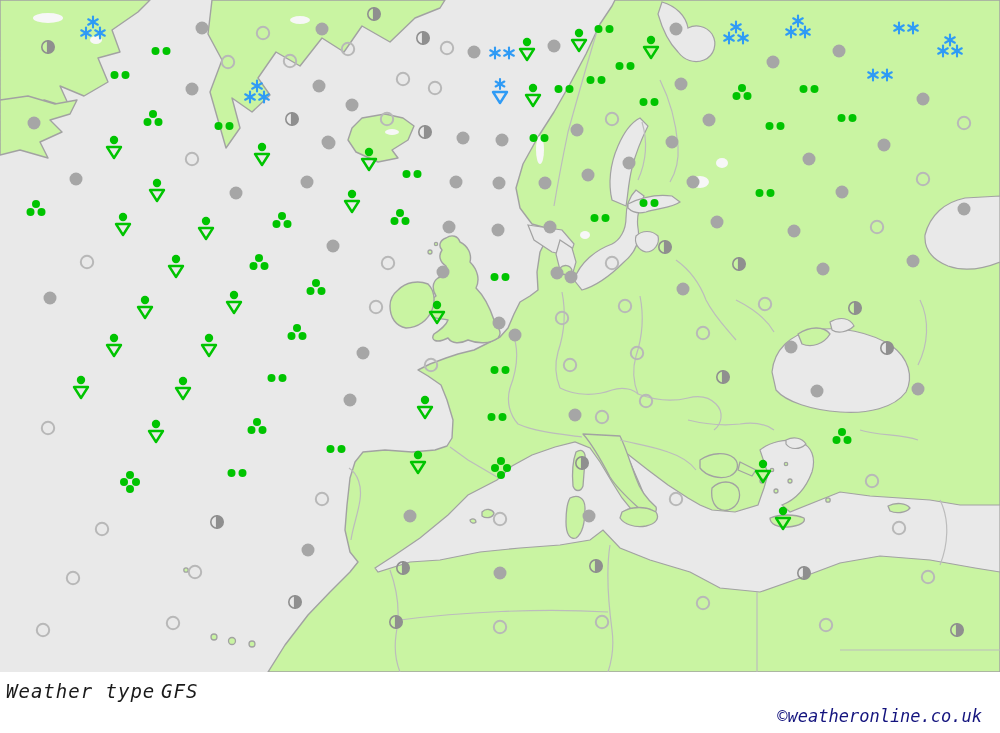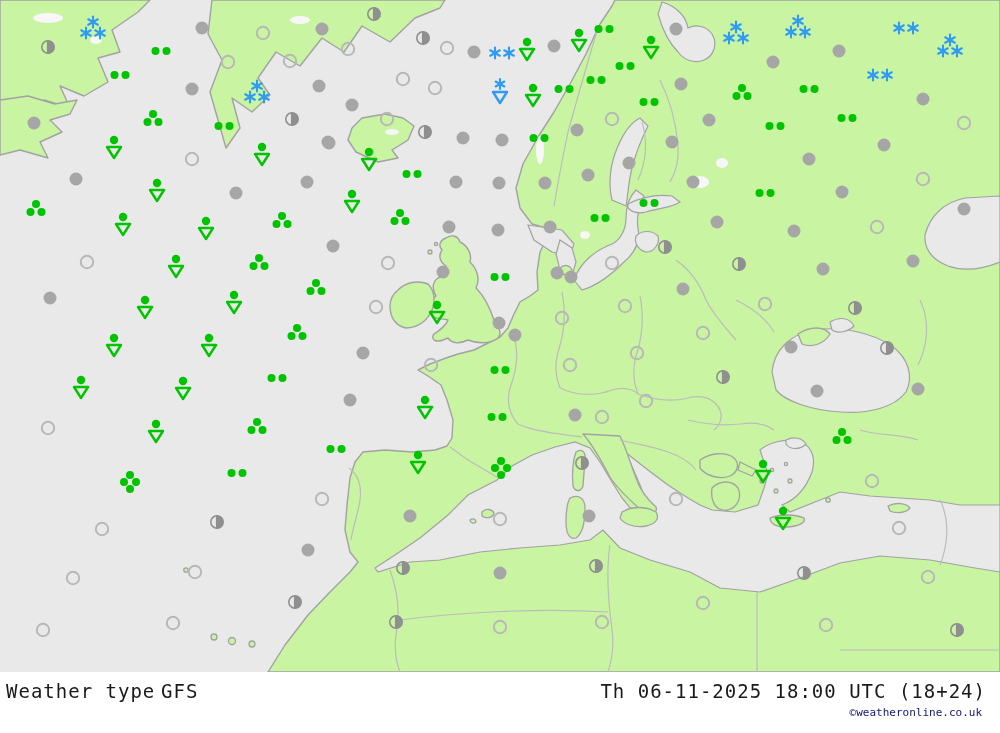--- a/index.html
+++ b/index.html
@@ -1,25 +1,25 @@
 <!DOCTYPE html>
 <html><head>
 <meta charset="utf-8">
 <style>
   html,body{margin:0;padding:0;background:#fff;}
   #stage{position:relative;width:1000px;height:733px;overflow:hidden;
          font-family:"DejaVu Sans Mono","Liberation Mono",monospace;background:#fff;}
   #map-wrap{position:absolute;left:0;top:0;width:1000px;height:672px;}
   svg{display:block;}
-  #footer{position:absolute;left:0;top:672px;width:1000px;height:61px;background:#ffffff;}
+  #footer{position:absolute;left:0;top:672px;width:1000px;height:61px;background:#ffffff;font-style:italic;}
   .cap{position:absolute;top:8px;font-size:19px;color:#1a1a1a;white-space:pre;letter-spacing:1px;}
   #cap-left{left:6px;}
   #cap-model{left:161px;}
   #cap-right{right:14px;}
-  #copyright{position:absolute;right:18px;top:34px;font-size:11px;color:#14147e;letter-spacing:0px;}
+  #copyright{position:absolute;right:18px;top:34px;font-size:17px;color:#14147e;letter-spacing:0px;}
 </style>
 </head>
 <body>
 
 <div id="stage">
   <div id="map-wrap">
     <svg id="mapsvg" width="1000" height="672" viewBox="0 0 1000 672">
 
       <rect id="sea" x="0" y="0" width="1000" height="672" fill="#e9e9e9"></rect>
 
@@ -866,16 +866,15 @@
             <path d="M0,-6.2 A6.2,6.2 0 0 1 0,6.2 Z" fill="#8f8f8f"></path>
             <rect x="-1.1" y="-6.6" width="2.2" height="13.2" fill="#8f8f8f"></rect>
           </g>
         </g>
     </svg>
   </div>
 
   <div id="footer">
     <div id="cap-left" class="cap">Weather type</div>
     <div id="cap-model" class="cap">GFS</div>
-    <div id="cap-right" class="cap">Th 06-11-2025 18:00 UTC (18+24)</div>
     <div id="copyright">©weatheronline.co.uk</div>
   </div>
 </div>
 
 </body></html>

